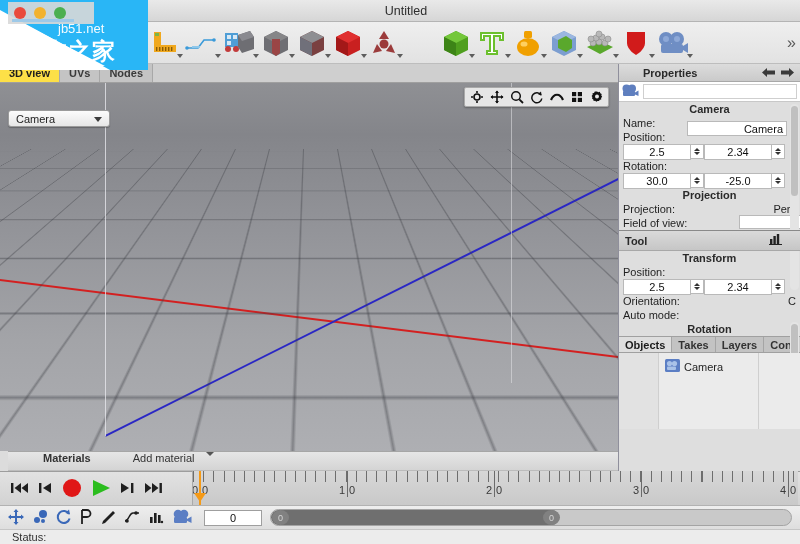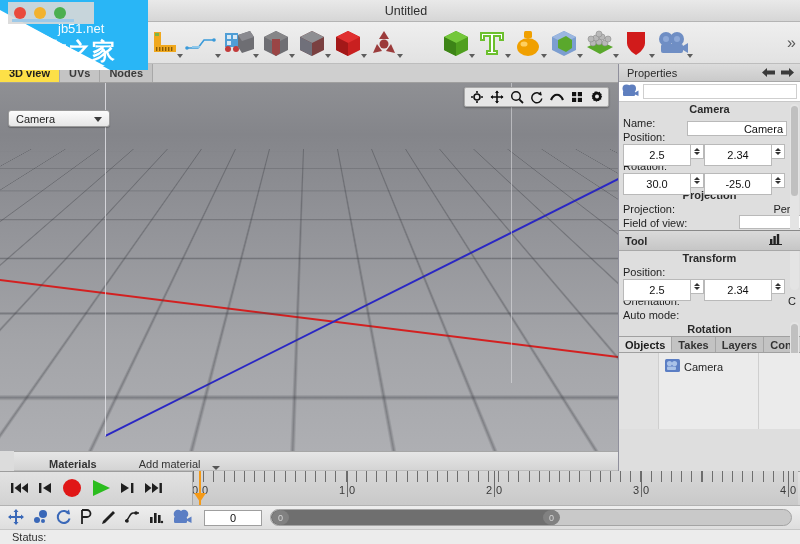--- a/index.html
+++ b/index.html
@@ -145,24 +145,24 @@
   }
   .camsel-caret {
     position: absolute; right: 7px; top: 6px;
     width: 0; height: 0;
     border-left: 4.5px solid transparent;
     border-right: 4.5px solid transparent;
     border-top: 5px solid #3c3c3c;
   }
 
   .matbar {
-    position: absolute; left: 14px; top: 387px; width: 618px; height: 20px;
+    position: absolute; left: 8px; top: 387px; width: 618px; height: 20px;
     background: linear-gradient(#e6e6e6,#d4d4d4);
     border-top: 1px solid #a6a6a6; border-bottom: 1px solid #bcbcbc;
-    display: flex; align-items: flex-end; padding-left: 27px;
+    display: flex; align-items: flex-start; padding-left: 27px;
   }
   .matbar .lbl { margin-left: 8px; font-weight: 700; color: #333; }
   .matbar .add { margin-left: 42px; color: #333; }
   .matbar .mcaret {
     margin-left: 12px; width: 0; height: 0;
     border-left: 4px solid transparent;
     border-right: 4px solid transparent;
     border-top: 4px solid #555;
   }
   .matpane {
@@ -181,21 +181,21 @@
   
   .rightcol {
     position: absolute; left: 618px; top: 64px; width: 182px; height: 407px;
     background: #dedede; border-left: 1px solid #8f8f9c;
   }
   .pane-head {
     height: 18px; background: linear-gradient(#dcdcdc,#cacaca);
     border-bottom: 1px solid #a8a8a8;
     display: flex; align-items: center; position: relative;
   }
-  .pane-head .t { margin-left: 8px; font-weight: 400; color: #2a2a2a; font-size: 11px; }
+  .pane-head .t { margin-left: 24px; font-weight: 700; color: #2a2a2a; font-size: 11px; }
   .navarrows { position: absolute; right: 6px; top: 3px; display: flex; gap: 6px; }
 
   .objbar {
     height: 20px; background: #ffffff;
     border-bottom: 1px solid #c8c8c8;
     display: flex; align-items: center;
   }
   .objbar .ic { margin-left: 2px; }
   .objbar .field {
     margin-left: 4px; flex: 1; height: 15px; margin-right: 3px;
@@ -207,21 +207,21 @@
     font-size: 11px; padding: 1px 0 1px 0; background: #dedede;
   }
   .prow {
     display: flex; align-items: center; height: 14px;
     padding-left: 4px; color: #1f1f1f; font-size: 11px;
   }
   .prow .lab { }
   .prow .rval { margin-left: auto; margin-right: 4px; }
   .fieldrow { display: flex; height: 15px; padding: 0 0 0 4px; gap: 0; }
   .numfield {
-    height: 22px; background: #fff; border: 1px solid #b9b9b9;
+    height: 16px; background: #fff; border: 1px solid #b9b9b9;
     display: flex; align-items: center; justify-content: center;
     font-size: 11px; color: #111; position: relative;
   }
   .nf-w { width: 68px; }
   .spin {
     width: 13px; height: 15px; background: #fff;
     border: 1px solid #b9b9b9; border-left: none;
     display: flex; flex-direction: column;
     align-items: center; justify-content: center; gap: 1px;
   }

